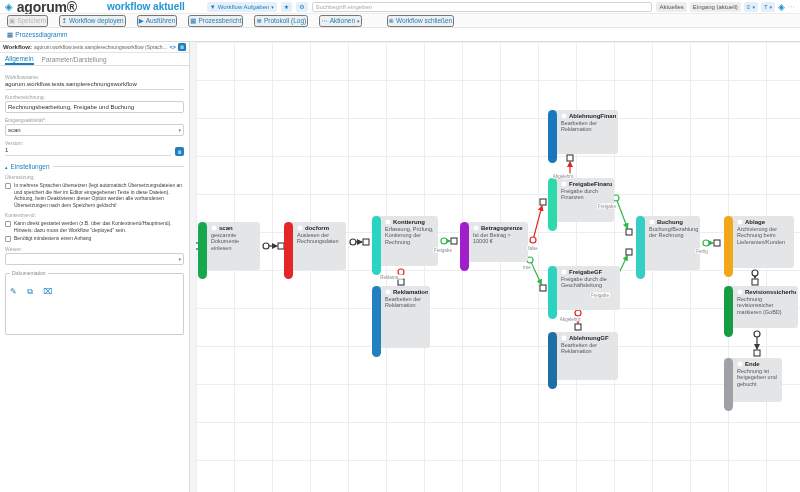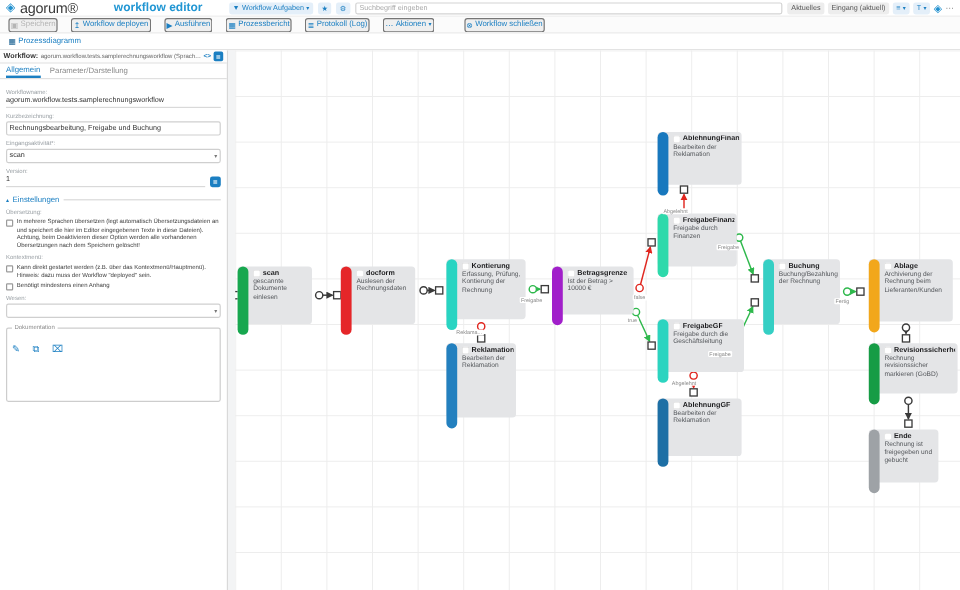--- a/index.html
+++ b/index.html
@@ -1,21 +1,21 @@
 <!DOCTYPE html>
 <html><head>
 <meta charset="utf-8">
 <style>
   * { margin:0; padding:0; box-sizing:border-box; }
   html,body { width:800px; height:492px; overflow:hidden; background:#fff;
     font-family:"Liberation Sans", sans-serif; }
   .row1 { position:absolute; left:0; top:0; width:800px; height:14px; background:#fff;
     border-bottom:1px solid #ececec; display:flex; align-items:center; gap:4px; padding:0 5px; }
   .logo-icon { color:#1f8fce; font-size:10px; line-height:10px; }
-  .logo-text { font-size:12px; font-weight:normal; color:#3b3b3b; letter-spacing:-0.2px; }
+  .logo-text { font-size:14px; font-weight:bold; color:#3b3b3b; letter-spacing:-0.2px; }
   .app-title { font-size:10px; font-weight:bold; color:#2196d3; margin-left:26px; margin-right:18px; white-space:nowrap; }
   .chip { display:inline-flex; align-items:center; gap:2px; background:#e4eff9; color:#1b7fc2;
     border-radius:2px; font-size:6px; padding:1px 3px; height:10px; white-space:nowrap; border:0; }
   .chip.gray { background:#ededed; color:#555; }
   .caret { font-size:5px; color:#1b7fc2; }
   .searchbox { height:10px; width:398px; border:1px solid #d4d4d4; border-radius:2px;
     font-size:6px; padding:0 3px; color:#444; }
   .searchbox::placeholder { color:#a9a9a9; }
   .right-group { margin-left:auto; display:flex; align-items:center; gap:3px; }
   .more-dots { color:#9a9a9a; font-size:7px; }
@@ -83,21 +83,21 @@
   #edge-svg { position:absolute; left:0; top:0; width:604px; height:450px; pointer-events:none; }
   .plabel { position:absolute; font-size:4.5px; color:#8a8a8a; background:#ffffff;
     padding:0 1px; border-radius:1px; transform:translate(-50%,-50%); white-space:nowrap; }
 </style>
 </head>
 <body>
 
 <div class="row1">
   <span class="logo-icon">◈</span>
   <span class="logo-text">agorum®</span>
-  <span class="app-title">workflow editor</span>
+  <span class="app-title">workflow aktuell</span>
   <button class="chip">
     <span>▼</span>
     <span>Workflow Aufgaben</span>
     <span class="caret">▾</span>
   </button>
   <button class="chip">
     <span>★</span>
   </button>
   <button class="chip">
     <span>⚙</span>

